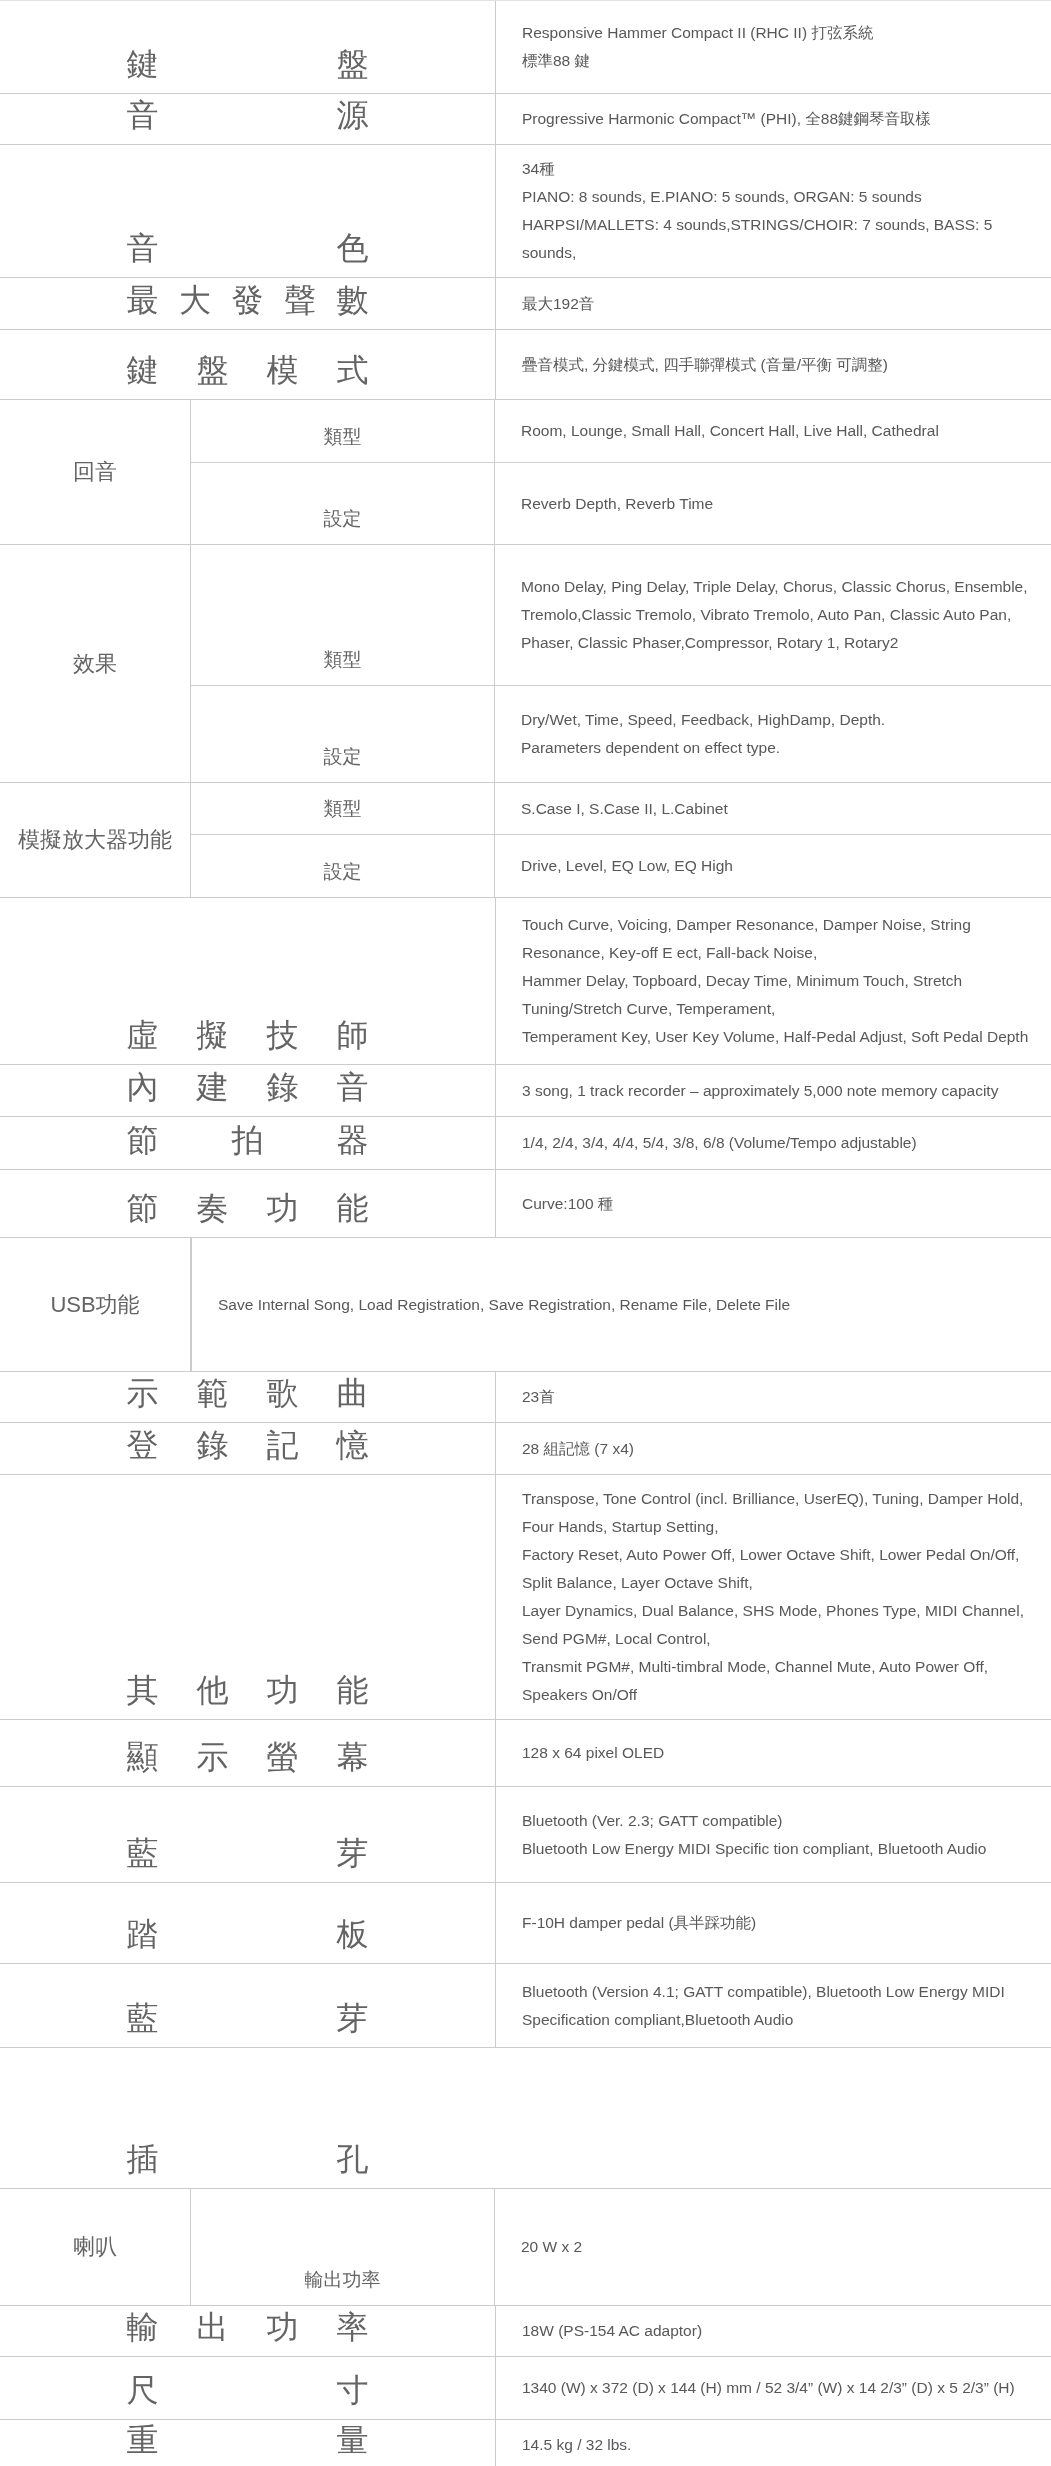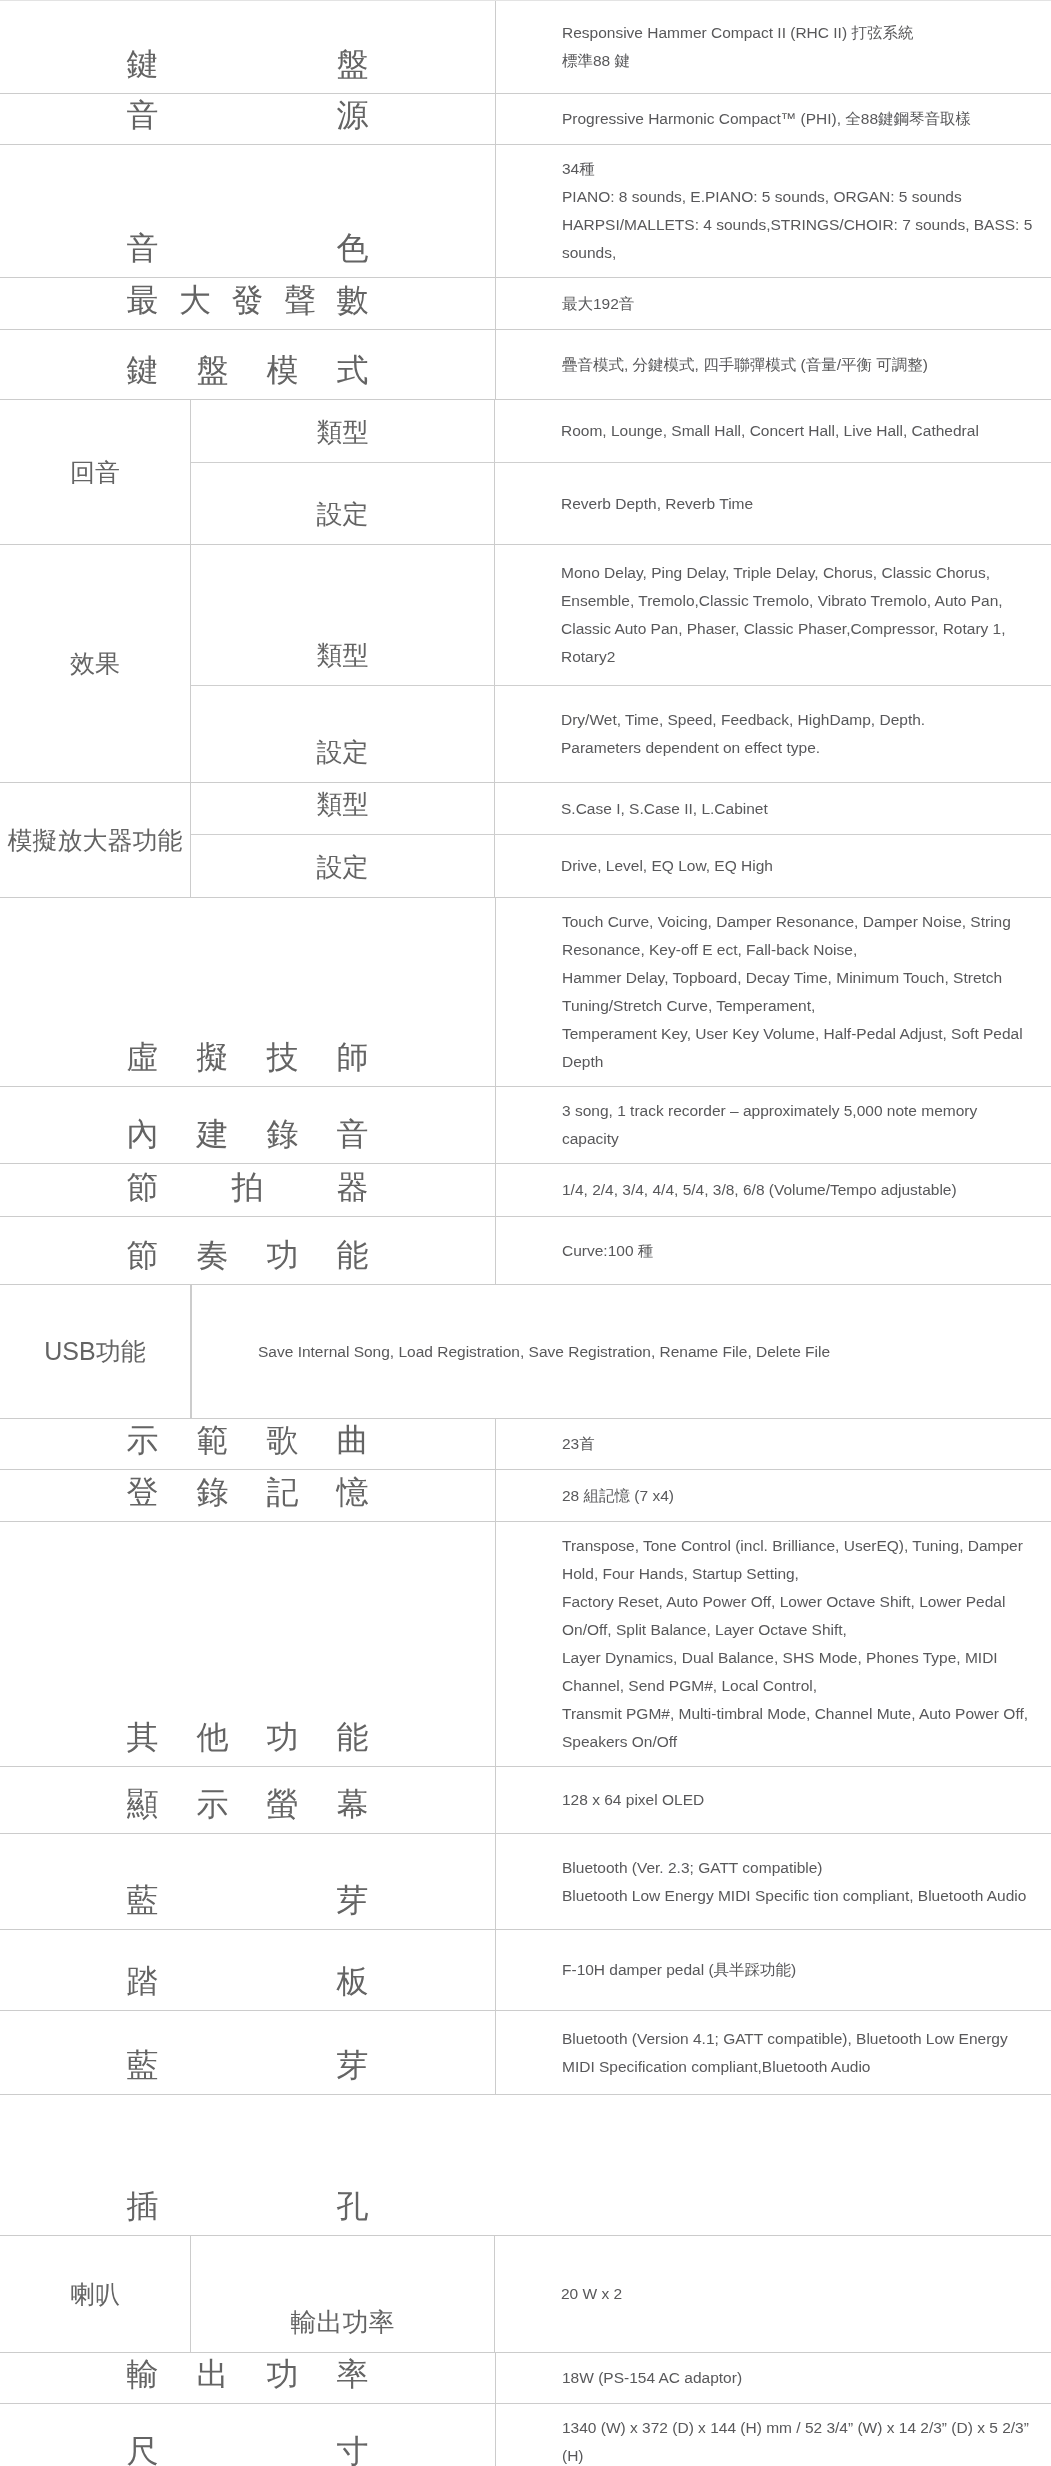--- a/index.html
+++ b/index.html
@@ -41,46 +41,45 @@
     display:flex;
     align-items:center;
     padding:10px 16px 10px 26px;
     min-width:0;
   }
   .vtext {
     font-size:15.5px;
     line-height:28px;
     color:#58585a;
     white-space:pre-line;
-    margin-left:40px;
   }
 
   
   .gcell {
     flex:0 0 191px;
     border-right:1px solid #cccccc;
     display:flex;
     align-items:center;
     justify-content:center;
-    font-size:25px;
+    font-size:22px;
     font-weight:300;
     color:#646464;
     text-align:center;
     padding:0 2px;
   }
   .gbody { flex:1 1 auto; display:flex; flex-direction:column; min-width:0; }
   .subrow { display:flex; flex:1 1 auto; }
   .subrow + .subrow { border-top:1px solid #cfcfcf; }
   .scell {
     flex:0 0 303px;
     display:flex;
     align-items:flex-end;
     justify-content:center;
     padding-bottom:12px;
-    font-size:26px;
+    font-size:19px;
     font-weight:300;
     color:#646464;
   }
 </style>
 </head>
 <body>
 
 <div class="spec-table">
 
   <div class="row" style="min-height:92px">

